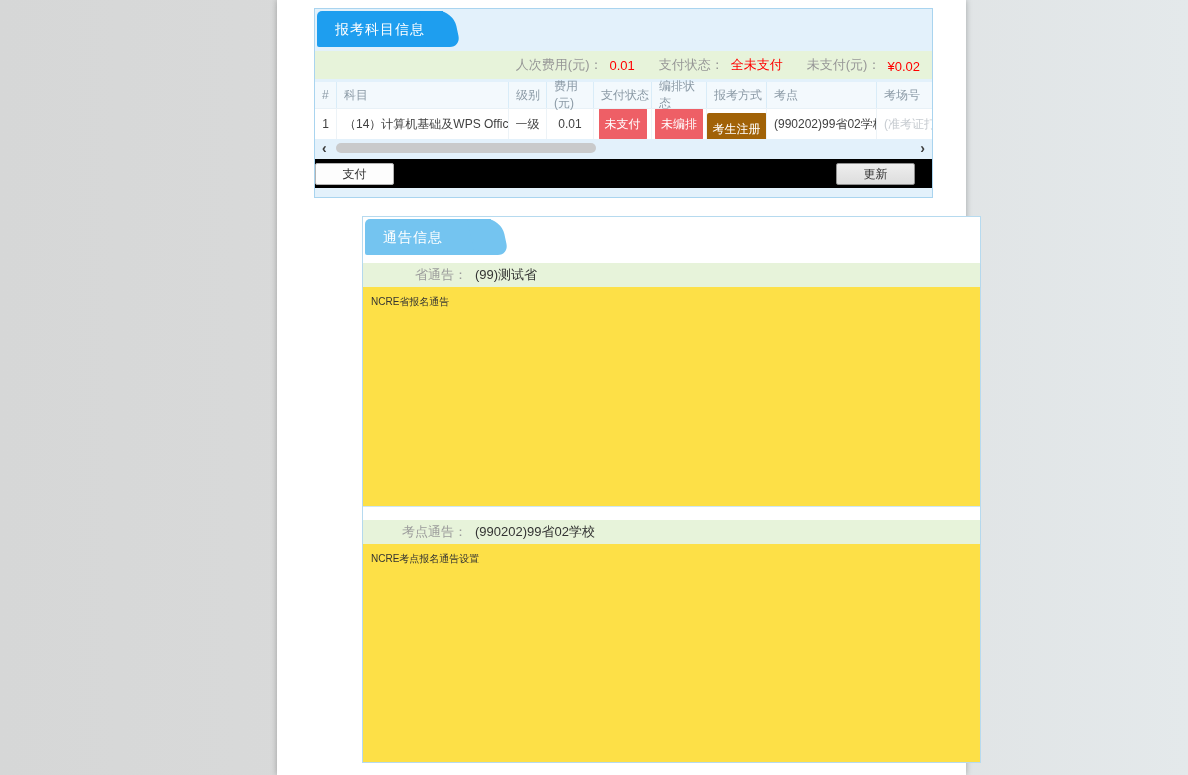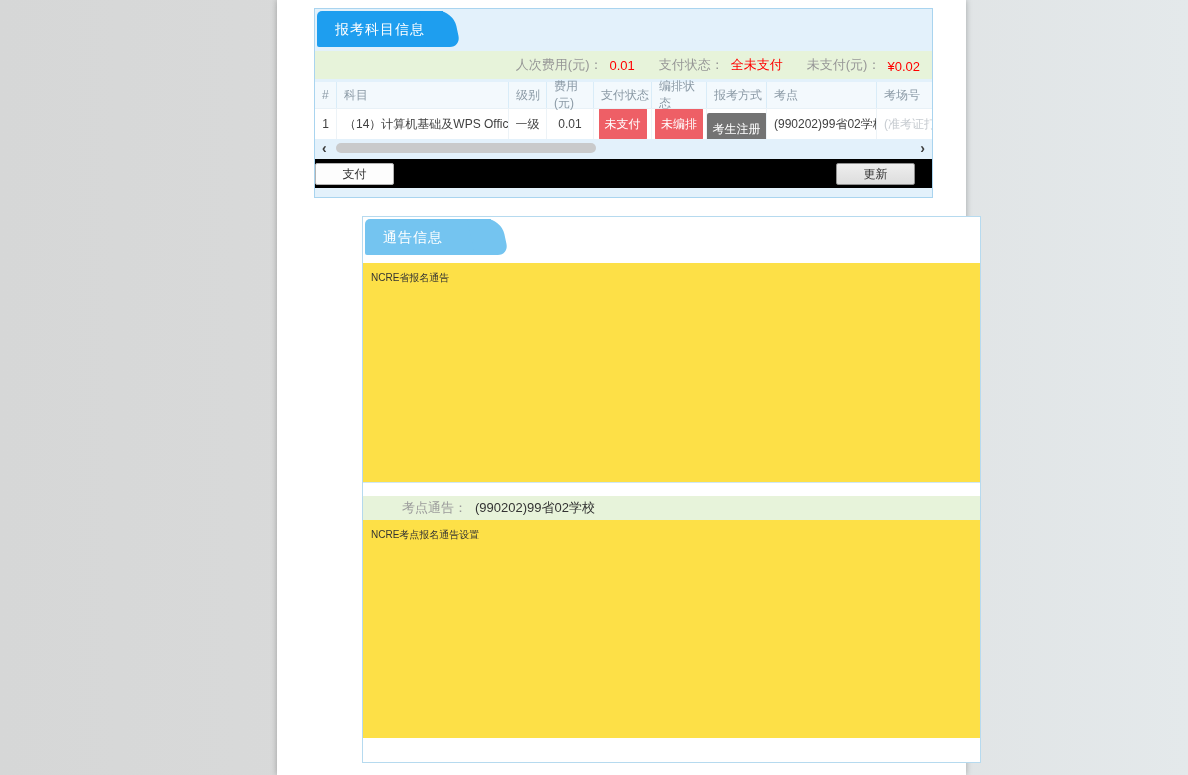--- a/index.html
+++ b/index.html
@@ -47,21 +47,21 @@
   .thead-row .cell{ border-right:1px solid #d9ecf8; display:flex; align-items:center; padding-left:7px; }
   .thead-row .cell:last-child{ border-right:none; }
   .tbody-row{ height:31px; background:#ffffff; color:#404040; font-size:12px; border-top:1px solid #e8f1f7; }
   .tbody-row .cell{ border-right:1px solid #edf3f7; display:flex; align-items:center; padding-left:7px; overflow:hidden; white-space:nowrap; }
   .tbody-row .cell:last-child{ border-right:none; }
   .c0{width:22px;} .c1{width:172px;} .c2{width:38px;} .c3{width:47px;}
   .c4{width:58px;} .c5{width:55px;} .c6{width:60px;} .c7{width:110px;} .c8{width:55px;}
   .cen{ justify-content:center; padding-left:0 !important; }
   .badge{ display:inline-block; padding:10px 6px; border-radius:2px; color:#ffffff; font-size:12px; line-height:1; }
   .badge-red{ background:#ee5f66; }
-  .badge-teal{ background:#737373;margin-top:9px; }
+  .badge-teal{ background:#a16207;margin-top:9px; }
   .muted{ color:#c7ccd1; }
 
   .hscroll{ position:relative; height:17px; margin-top:1px; }
   .scroll-arrow{ position:absolute; top:0; line-height:16px; font-size:14px; color:#3c3c3c; font-weight:bold; cursor:pointer; }
   .arrow-left{ left:7px; } .arrow-right{ right:7px; }
   .scroll-thumb{ position:absolute; left:21px; top:3px; width:260px; height:10px; background:#c9cacb; border-radius:5px; cursor:pointer; }
 
   .action-bar{
     margin-top:2px; height:29px; background:#000000;
     display:flex; align-items:center; justify-content:space-between; gap:14px; padding-right:17px;
@@ -156,20 +156,24 @@
   </div>
 
   <div class="panel panel-notices">
 
     <div class="tab tab-lightblue">
       <span class="tab-label">通告信息</span>
     </div>
 
     <div class="tab-gap"></div>
 
+    <div class="notice-head">
+      <span class="nlabel">省通告：</span>
+      <span class="nvalue">(99)测试省</span>
+    </div>
     <div class="notice-body notice-body-province">NCRE省报名通告</div>
 
     <div class="notice-gap"></div>
 
     <div class="notice-head">
       <span class="nlabel">考点通告：</span>
       <span class="nvalue">(990202)99省02学校</span>
     </div>
     <div class="notice-body notice-body-site">NCRE考点报名通告设置</div>
   </div>

